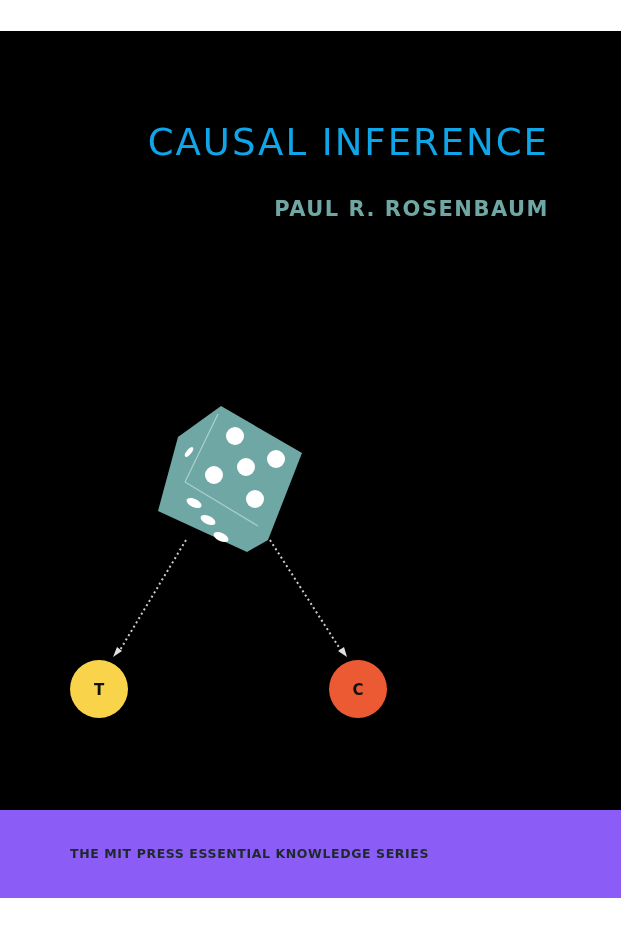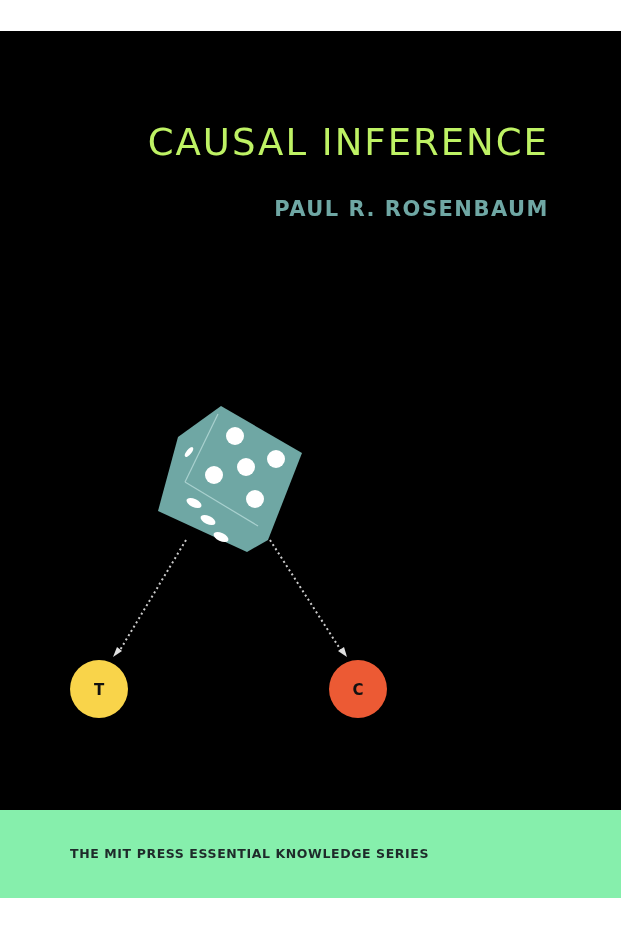--- a/index.html
+++ b/index.html
@@ -1,21 +1,21 @@
 <!DOCTYPE html>
 <html><head>
 <meta charset="utf-8">
 <style>
   html, body { margin:0; padding:0; background:#ffffff; }
   body { width:621px; height:931px; position:relative; overflow:hidden; font-family:"DejaVu Sans", sans-serif; }
   .cover { position:absolute; left:0; top:31px; width:621px; height:779px; background:#000; }
-  .title { position:absolute; right:72px; top:90px; color:#bef264; font-size:37px; letter-spacing:2px; font-family:"DejaVu Sans", sans-serif; white-space:nowrap; }
+  .title { position:absolute; right:72px; top:90px; color:#0ea5e9; font-size:37px; letter-spacing:2px; font-family:"DejaVu Sans", sans-serif; white-space:nowrap; }
   .author { position:absolute; right:72px; top:166px; color:#6fa7a4; font-size:21px; letter-spacing:1.5px; font-weight:bold; white-space:nowrap;margin-left:40px; }
   .art { position:absolute; left:0; top:0; }
-  .band { position:absolute; left:0; top:810px; width:621px; height:88px; background:#86efac;text-decoration:underline; }
+  .band { position:absolute; left:0; top:810px; width:621px; height:88px; background:#8b5cf6;text-decoration:underline; }
   .series { position:absolute; left:70px; top:36px; color:#1e2a2a; font-size:12.5px; font-weight:bold; letter-spacing:0.6px; white-space:nowrap; }
   .node-label { font-family:"DejaVu Sans", sans-serif; font-weight:bold; font-size:15px; }
 </style>
 </head>
 <body>
 
 <div class="cover">
   <div class="title">CAUSAL INFERENCE</div>
   <div class="author">PAUL R. ROSENBAUM</div>
 </div>

